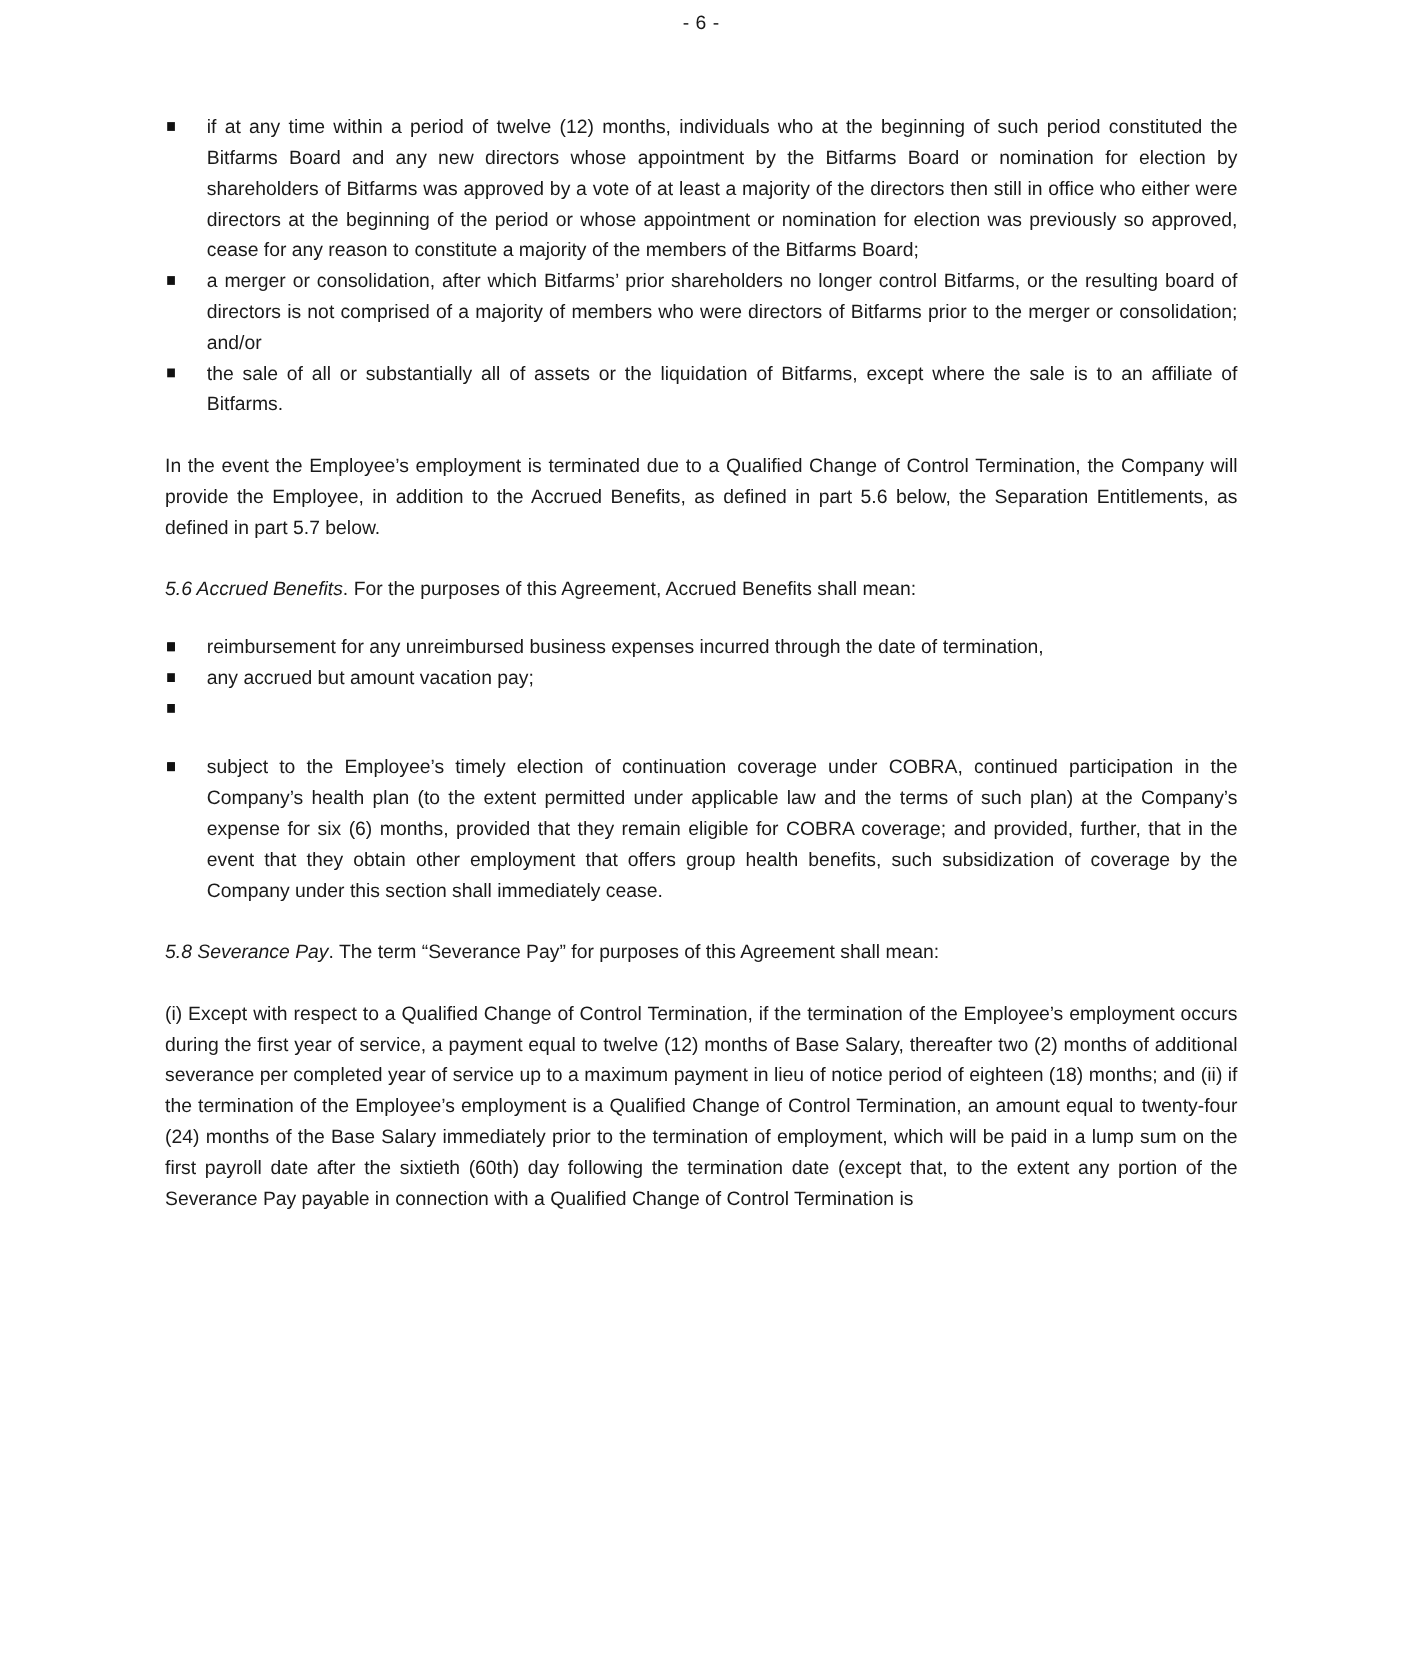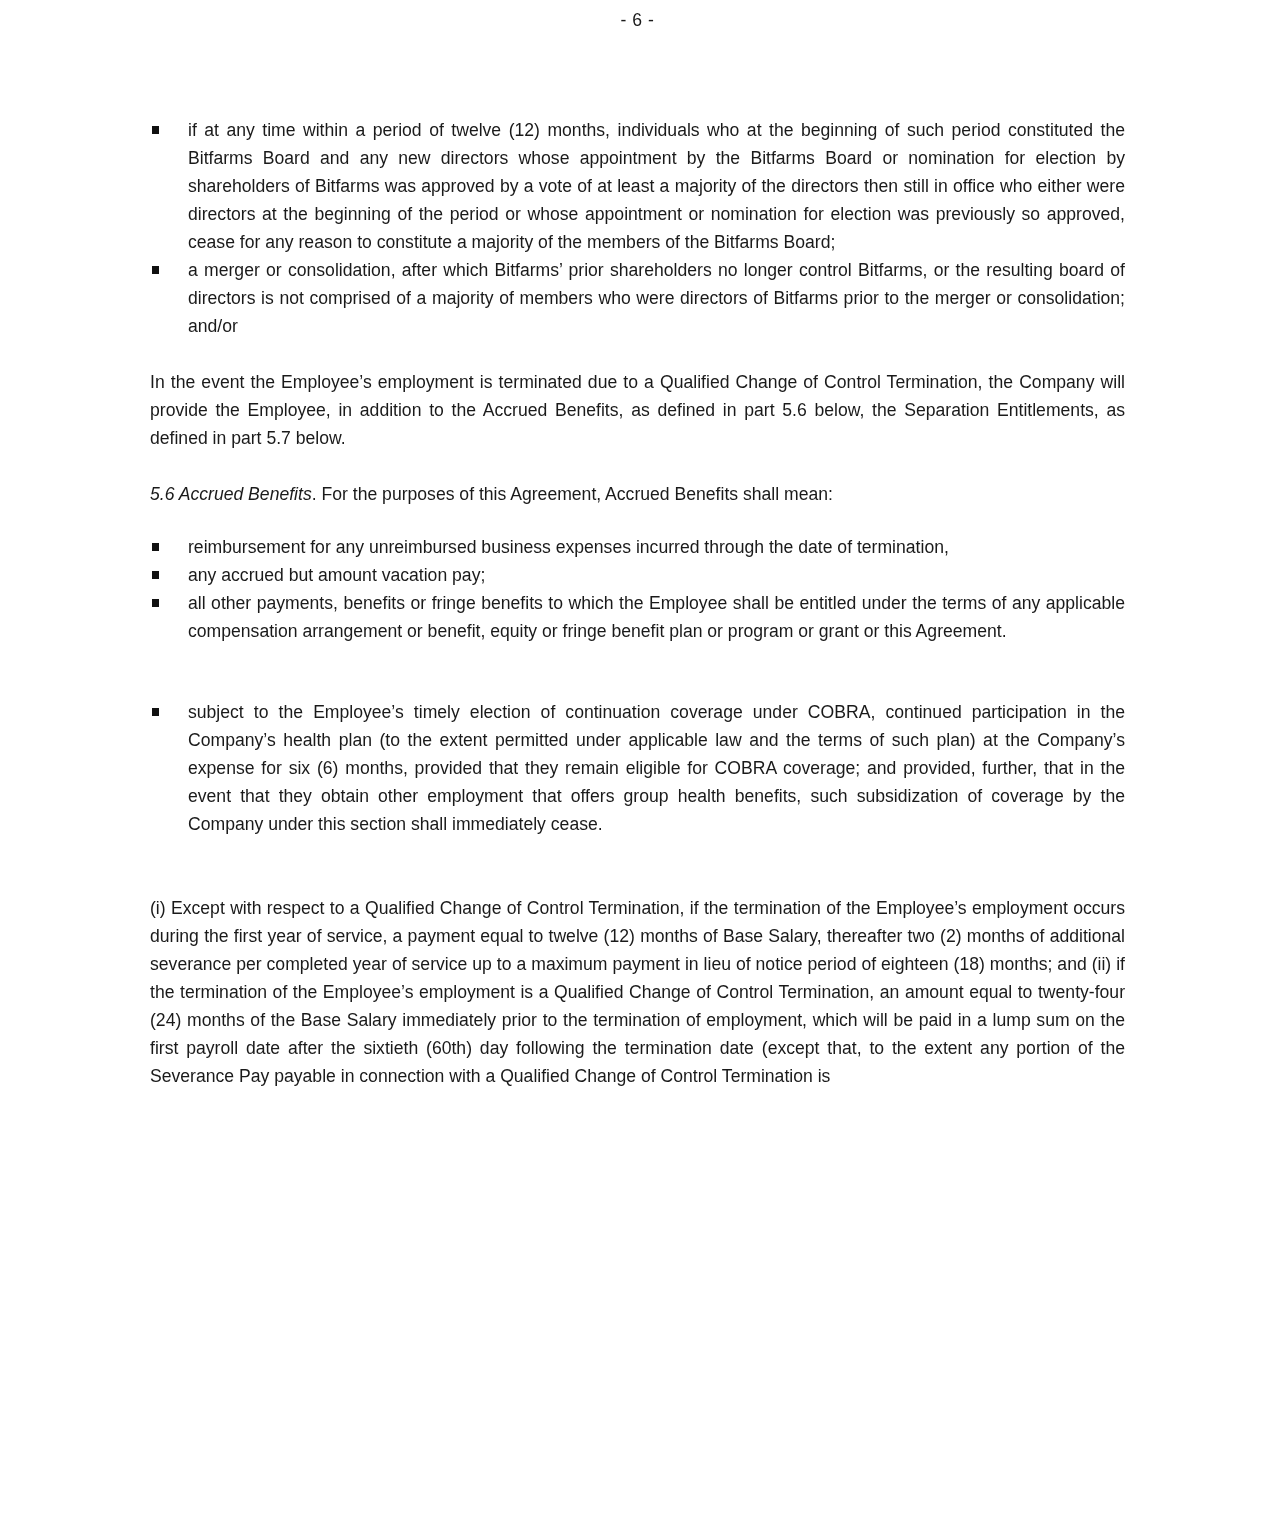--- a/index.html
+++ b/index.html
@@ -21,21 +21,21 @@
       position: absolute;
       top: 6px;
       left: 0;
       width: 1275px;
       text-align: center;
       letter-spacing: 0.5px;
     }
     .content {
       position: absolute;
       left: 150px;
-      top: 116px;
+      top: 101px;
       width: 975px;
     }
     ul.doc-list {
       list-style: none;
       margin: 0;
       padding: 0;
     }
     ul.doc-list li {
       position: relative;
       padding-left: 38px;
@@ -66,20 +66,24 @@
 
   <ul class="doc-list">
     <li>
       <span class="bullet"></span>
       <span>if at any time within a period of twelve (12) months, individuals who at the beginning of such period constituted the Bitfarms Board and any new directors whose appointment by the Bitfarms Board or nomination for election by shareholders of Bitfarms was approved by a vote of at least a majority of the directors then still in office who either were directors at the beginning of the period or whose appointment or nomination for election was previously so approved, cease for any reason to constitute a majority of the members of the Bitfarms Board;</span>
     </li>
     <li>
       <span class="bullet"></span>
       <span>a merger or consolidation, after which Bitfarms’ prior shareholders no longer control Bitfarms, or the resulting board of directors is not comprised of a majority of members who were directors of Bitfarms prior to the merger or consolidation; and/or</span>
     </li>
+    <li>
+      <span class="bullet"></span>
+      <span>the sale of all or substantially all of assets or the liquidation of Bitfarms, except where the sale is to an affiliate of Bitfarms.</span>
+    </li>
   </ul>
 
   <div class="gap-lg"></div>
 
   <p class="para">In the event the Employee’s employment is terminated due to a Qualified Change of Control Termination, the Company will provide the Employee, in addition to the Accrued Benefits, as defined in part 5.6 below, the Separation Entitlements, as defined in part 5.7 below.</p>
 
   <div class="gap-lg"></div>
 
   <p class="para"><em class="sec-title">5.6 Accrued Benefits</em><span>.  For the purposes of this Agreement, Accrued Benefits shall mean:</span></p>
 
@@ -92,39 +96,39 @@
     <li>
       <span class="bullet"></span>
       <span>reimbursement for any unreimbursed business expenses incurred through the date of termination,</span>
     </li>
     <li>
       <span class="bullet"></span>
       <span>any accrued but amount vacation pay;</span>
     </li>
     <li>
       <span class="bullet"></span>
-      <span>all other payments, benefits or fringe benefits to which the Employee shall be entitled under the terms of any applicable compensation arrangement or benefit, equity or fringe benefit plan or program or grant or this Agreement.</span>
     </li>
   </ul>
 
   <div class="gap-md"></div>
 
 
   <div class="gap-lg"></div>
 
   <ul class="doc-list">
     <li>
       <span class="bullet"></span>
     </li>
     <li>
       <span class="bullet"></span>
       <span>subject to the Employee’s timely election of continuation coverage under COBRA, continued participation in the Company’s health plan (to the extent permitted under applicable law and the terms of such plan) at the Company’s expense for six (6) months, provided that they remain eligible for COBRA coverage; and provided, further, that in the event that they obtain other employment that offers group health benefits, such subsidization of coverage by the Company under this section shall immediately cease.</span>
     </li>
   </ul>
 
   <div class="gap-lg"></div>
 
+  <p class="para"><em class="sec-title">5.8 Severance Pay</em><span>. The term “Severance Pay” for purposes of this Agreement shall mean:</span></p>
 
   <div class="gap-lg"></div>
 
   <p class="para">(i) Except with respect to a Qualified Change of Control Termination, if the termination of the Employee’s employment occurs during the first year of service, a payment equal to twelve (12) months of Base Salary, thereafter two (2) months of additional severance per completed year of service up to a maximum payment in lieu of notice period of eighteen (18) months; and (ii) if the termination of the Employee’s employment is a Qualified Change of Control Termination, an amount equal to twenty-four (24)  months of the Base Salary immediately prior to the termination of employment, which will be paid in a lump sum on the first payroll date after the sixtieth (60th) day following the termination date (except that, to the extent any portion of the Severance Pay payable in connection with a Qualified Change of Control Termination is</p>
 
 </div>
 
 </body></html>

